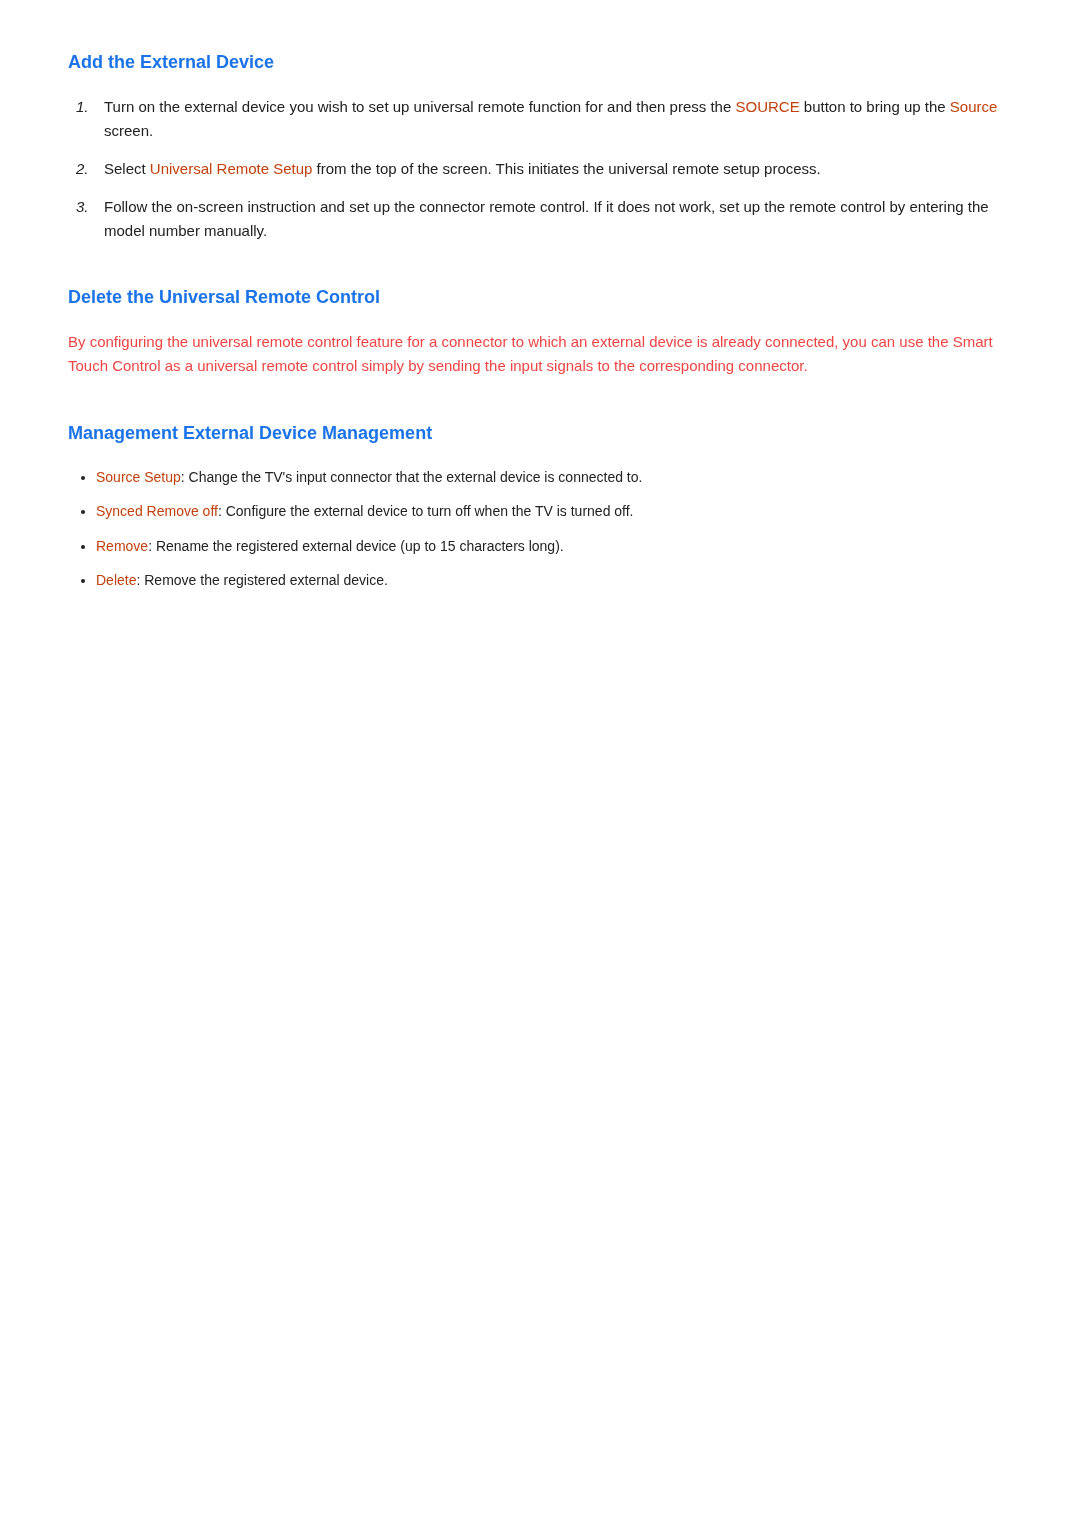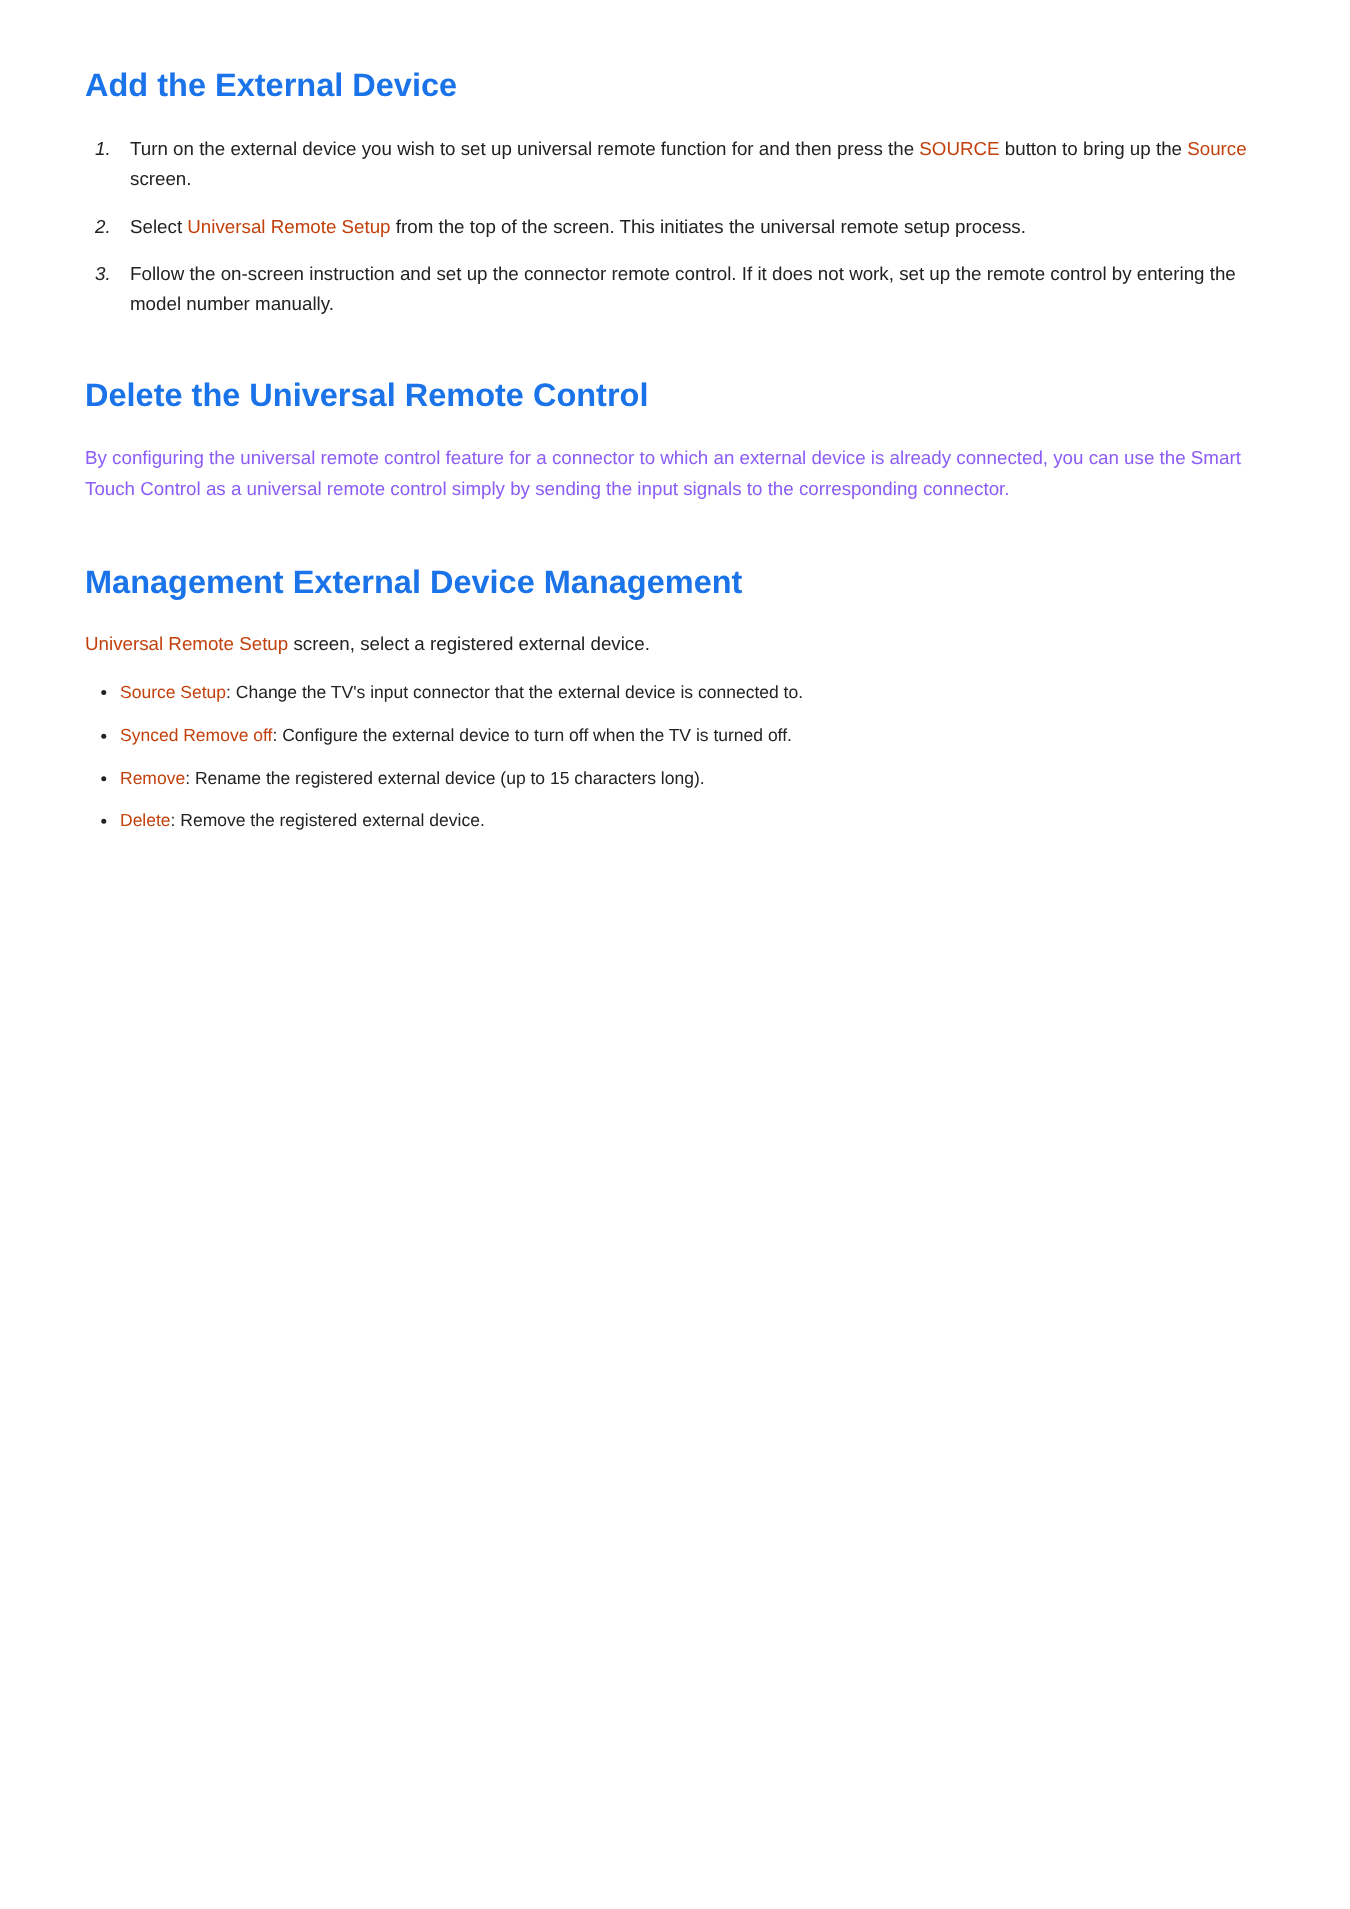--- a/index.html
+++ b/index.html
@@ -17,21 +17,21 @@
       padding: 48px 68px;
       max-width: 1080px;
       min-height: 1527px;
     }
 
     .section {
       margin-bottom: 40px;
     }
 
     .section-title {
-      font-size: 26px;
+      font-size: 18px;
       font-weight: 600;
       color: #1a73e8;
       margin-bottom: 18px;
     }
 
     .ordered-list {
       list-style: none;
       padding-left: 0;
       margin-left: 8px;
     }
@@ -54,21 +54,21 @@
     .ordered-list li .list-content {
       flex: 1;
     }
 
     .blue-link {
       color: #c2410c;
     }
 
     .section-body {
       font-size: 15px;
-      color: #8b5cf6;
+      color: #ef4444;
       line-height: 1.65;
       margin-bottom: 2px;
     }
 
     .bullet-list {
       list-style: disc;
       padding-left: 28px;
       margin-top: 10px;
     }
 
@@ -120,24 +120,20 @@
 </div>
 
 <div class="section">
   <h2 class="section-title">Delete the Universal Remote Control</h2>
   <p class="section-body">By configuring the universal remote control feature for a connector to which an external device is already connected, you can use the Smart Touch Control as a universal remote control simply by sending the input signals to the corresponding connector.</p>
 </div>
 
 <div class="section">
   <h2 class="section-title">Management External Device Management</h2>
 
-  <p class="section-intro">
-    <span class="blue-link">Universal Remote Setup</span>
-    screen, select a registered external device.
-  </p>
 
   <ul class="bullet-list">
     <li>
       <span class="blue-link">Source Setup</span>: Change the TV's input connector that the external device is connected to.
     </li>
     <li>
       <span class="blue-link">Synced Remove off</span>: Configure the external device to turn off when the TV is turned off.
     </li>
     <li>
       <span class="blue-link">Remove</span>: Rename the registered external device (up to 15 characters long).

